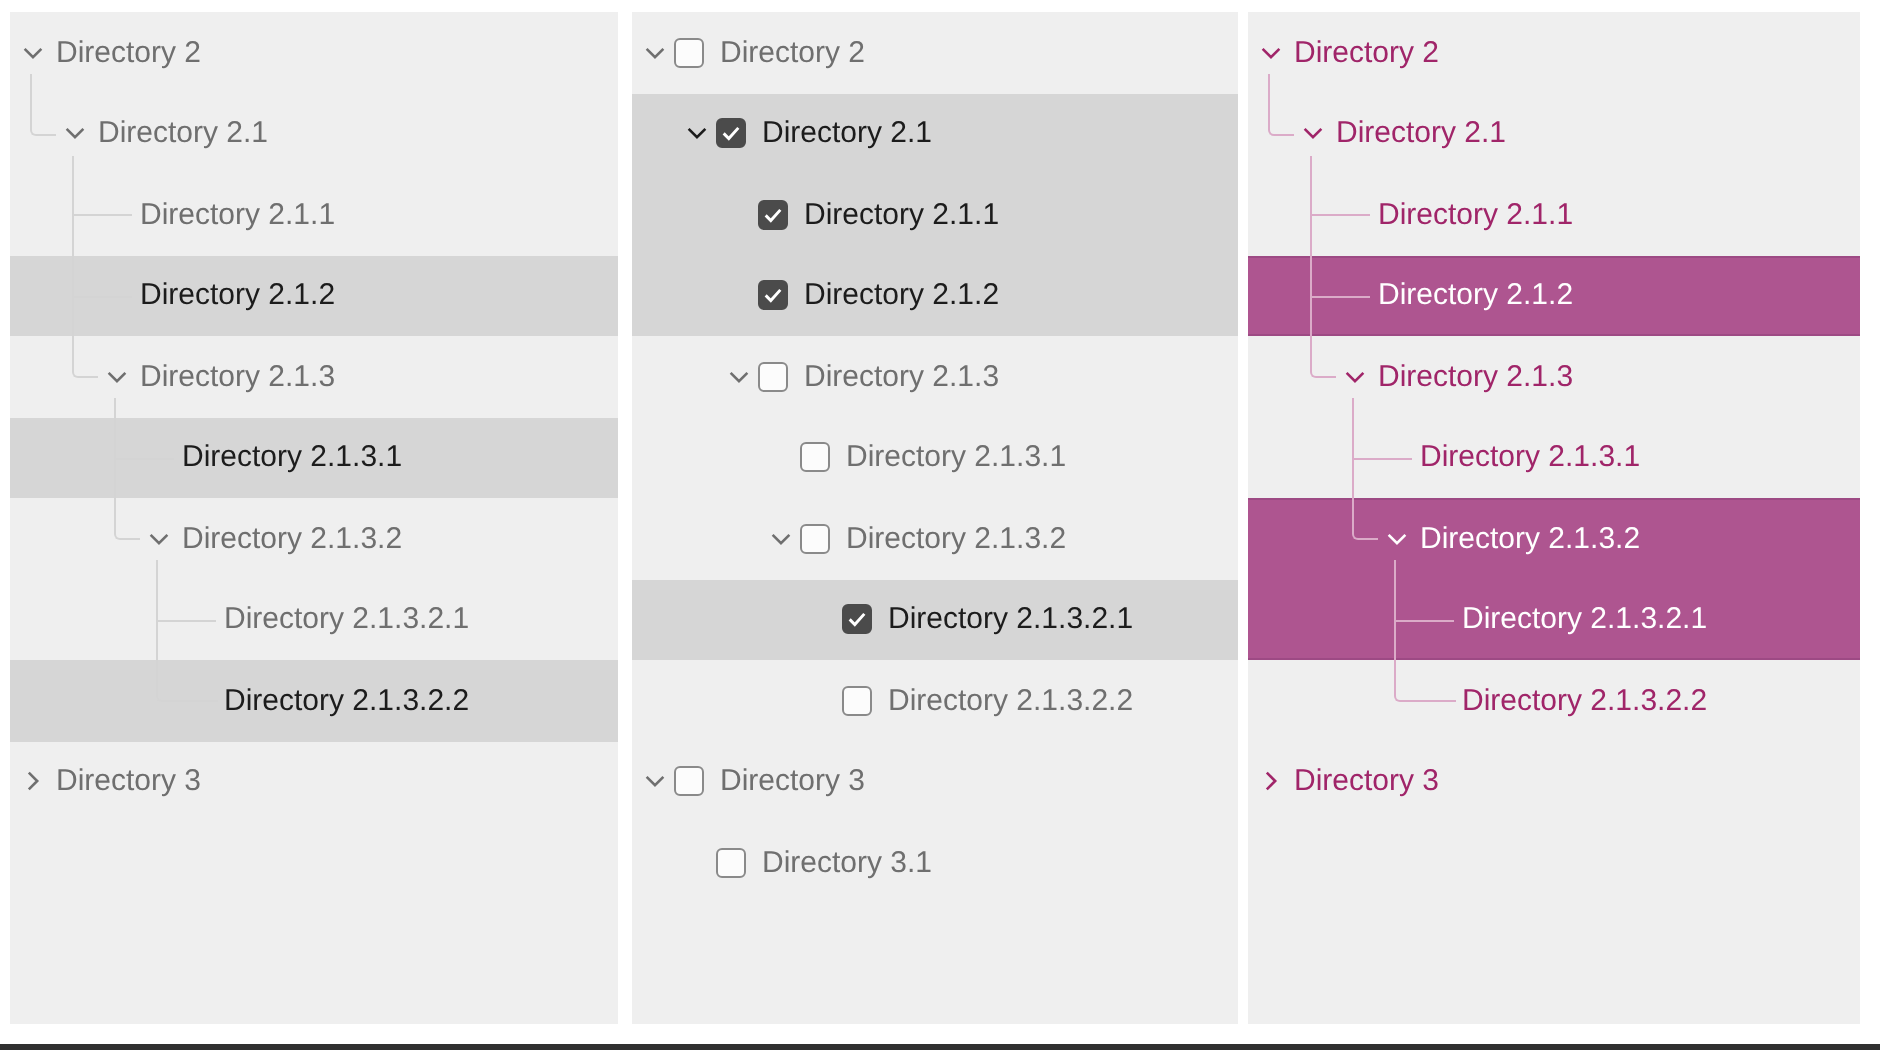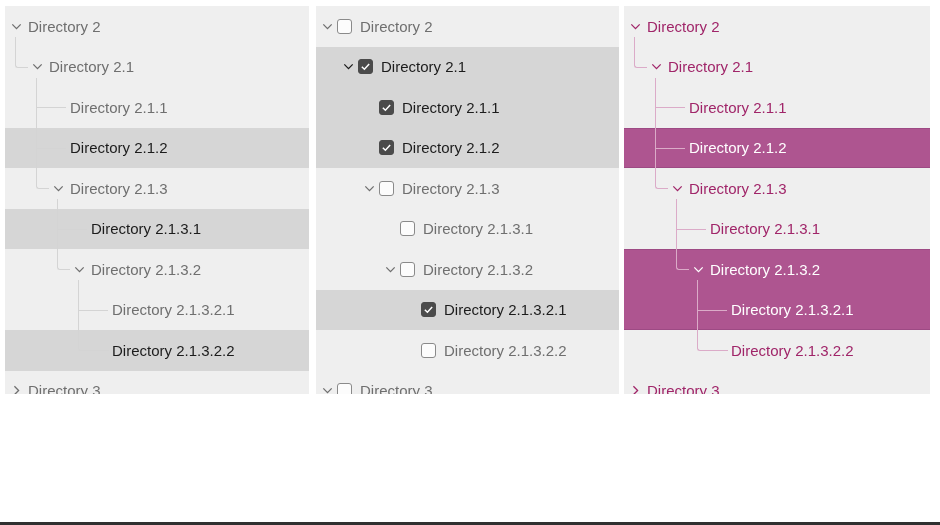--- a/index.html
+++ b/index.html
@@ -3,21 +3,21 @@
 <meta charset="utf-8">
 <style>
   html,body{margin:0;padding:0;}
   body{
     width:940px;height:525px;position:relative;overflow:hidden;
     background:#ffffff;
     font-family:"Liberation Sans","DejaVu Sans",sans-serif;
     font-size:15px;
     -webkit-font-smoothing:antialiased;
   }
-  .panel{position:absolute;top:6px;height:388px;overflow:hidden;}
+  .panel{position:absolute;top:6px;height:506px;overflow:hidden;}
   .tree-row{
     position:absolute;left:0;right:0;height:40.5px;
     display:flex;align-items:center;box-sizing:border-box;
     cursor:default;
   }
   .chev{width:18px;height:18px;flex:0 0 18px;display:flex;align-items:center;justify-content:center;}
   .chev svg{display:block;}
   .cb{
     width:15px;height:15px;flex:0 0 15px;margin:0 5px 0 1px;
     border:1px solid #8a8a8a;border-radius:3px;background:#fcfcfc;
@@ -185,20 +185,25 @@
       <span class="label">Directory 2.1.3.2.2</span>
     </div>
     <div class="tree-row" style="top: 364.5px; padding-left: 2px; color: rgb(111, 111, 111);">
       <span class="chev">
         <svg width="13" height="13" viewBox="0 0 14 14" fill="none" stroke="currentColor" stroke-width="1.4">
           <path d="M2.5 4.75 L7 9.25 L11.5 4.75"></path>
         </svg>
       </span>
       <span class="cb" style="border-color: rgb(138, 138, 138); background: rgb(252, 252, 252);"></span>
       <span class="label">Directory 3</span>
+    </div>
+    <div class="tree-row" style="top: 405px; padding-left: 23px; color: rgb(111, 111, 111);">
+      <span class="chev"></span>
+      <span class="cb" style="border-color: rgb(138, 138, 138); background: rgb(252, 252, 252);"></span>
+      <span class="label">Directory 3.1</span>
     </div>
   </div>
 <div class="panel" style="left: 624px; width: 306px; background: rgb(239, 239, 239);">
     <div class="tree-row" style="top: 0px; padding-left: 2px; color: rgb(160, 37, 105);">
       <span class="chev">
         <svg width="13" height="13" viewBox="0 0 14 14" fill="none" stroke="currentColor" stroke-width="1.4">
           <path d="M2.5 4.75 L7 9.25 L11.5 4.75"></path>
         </svg>
       </span>
       <span class="label">Directory 2</span>

